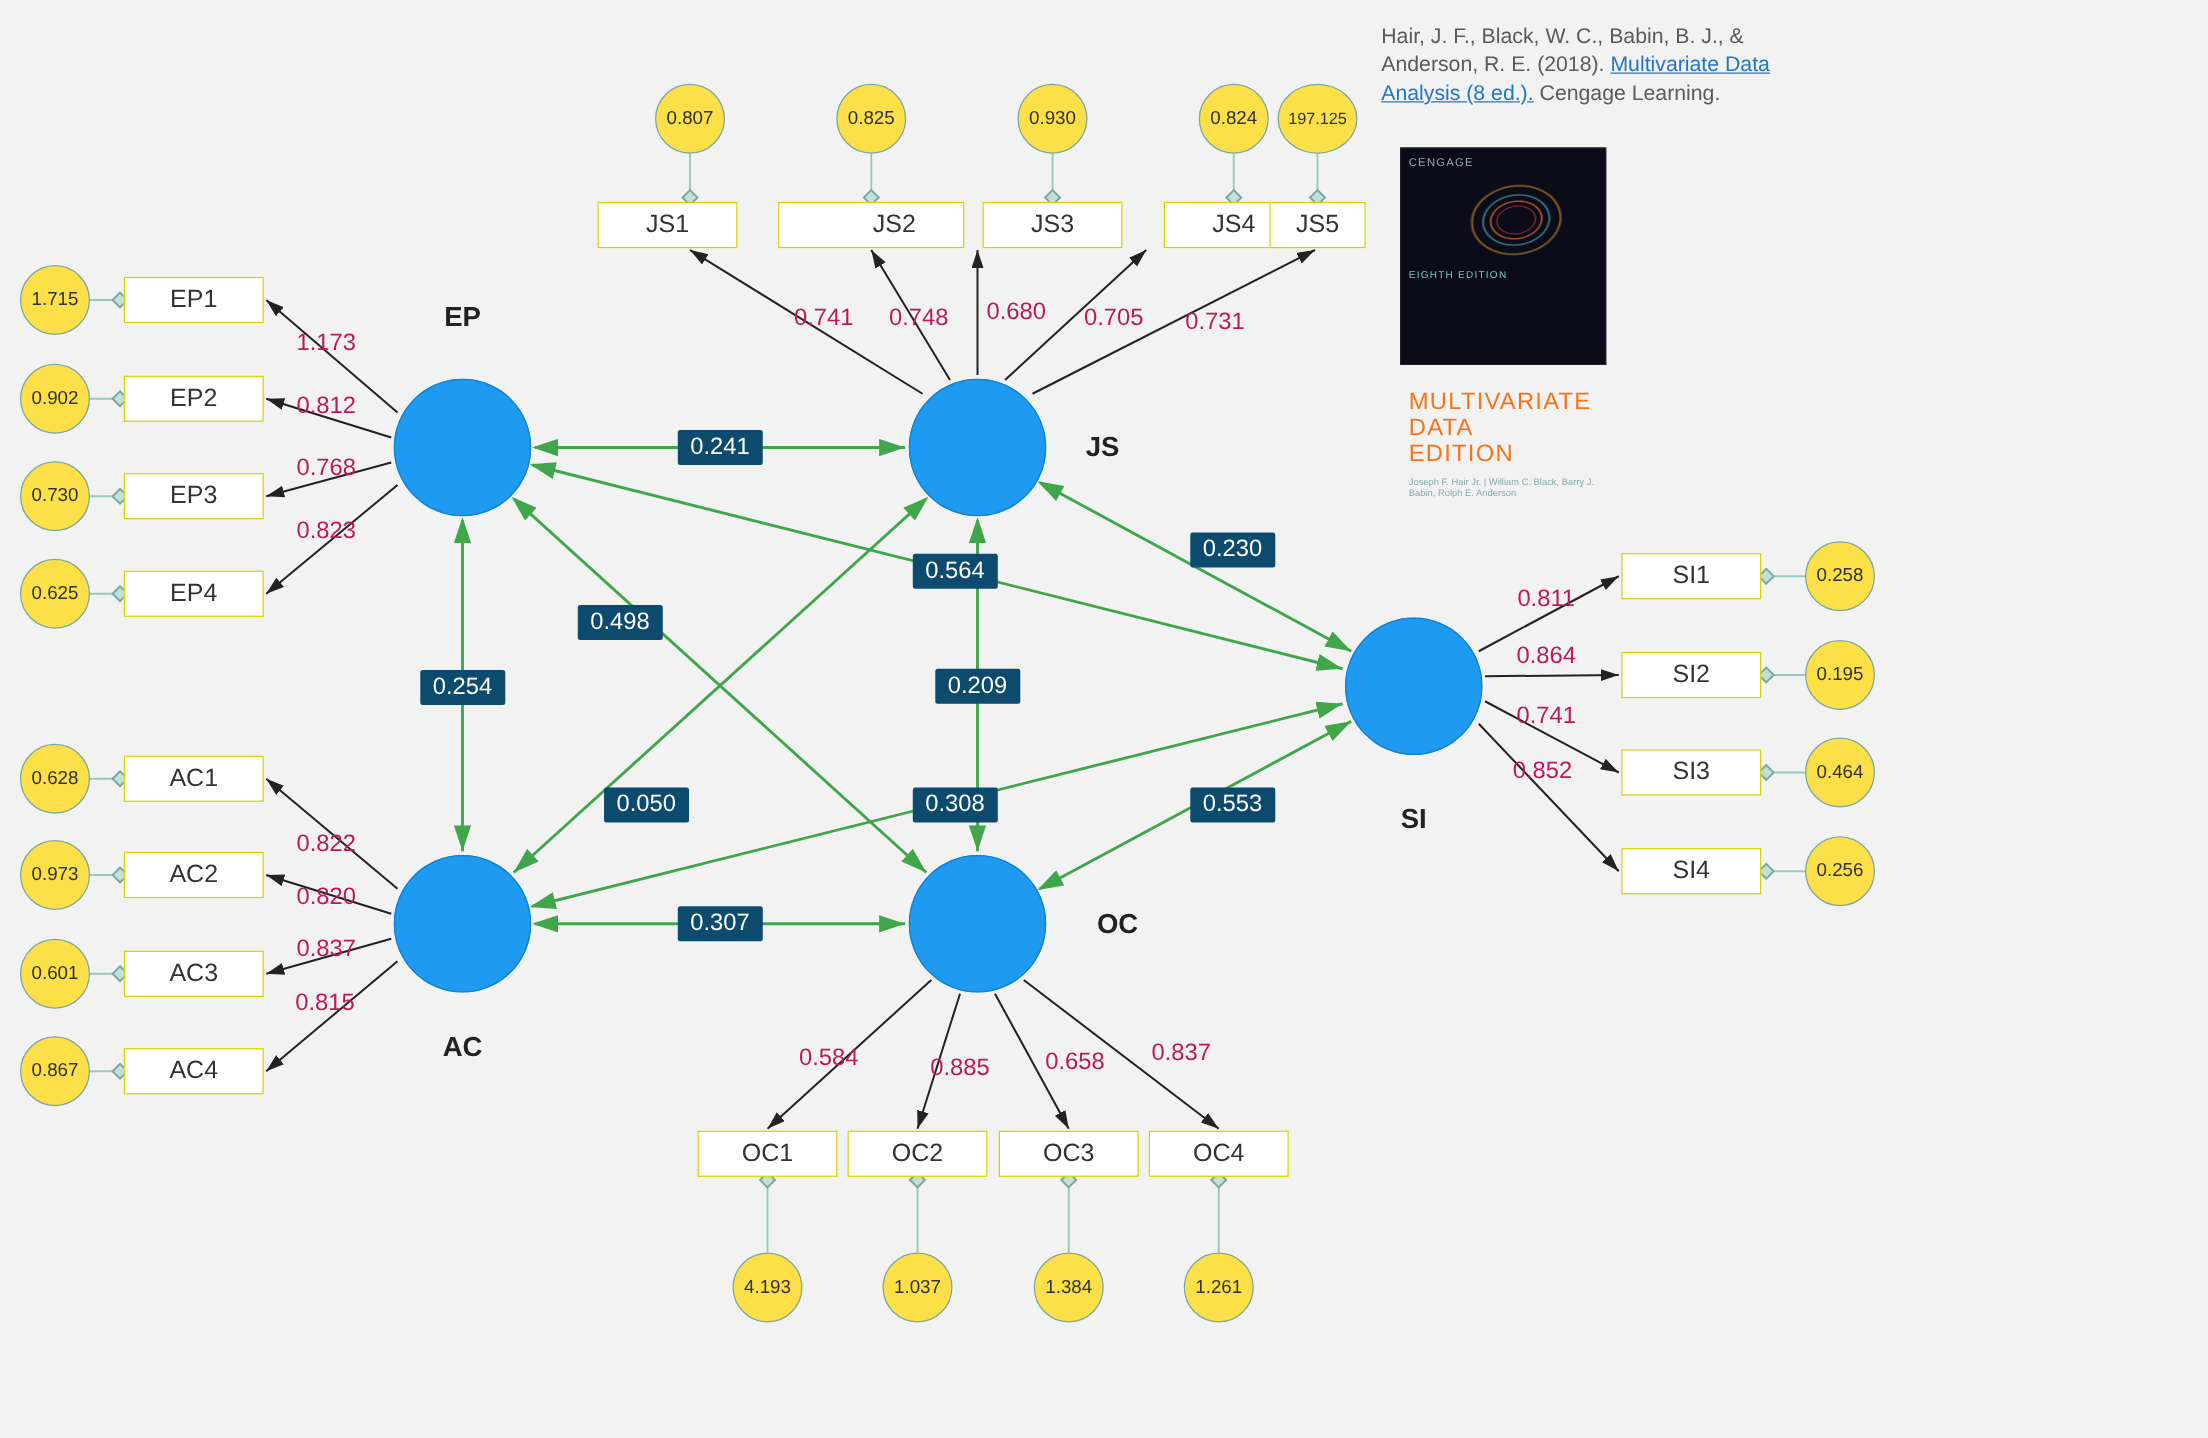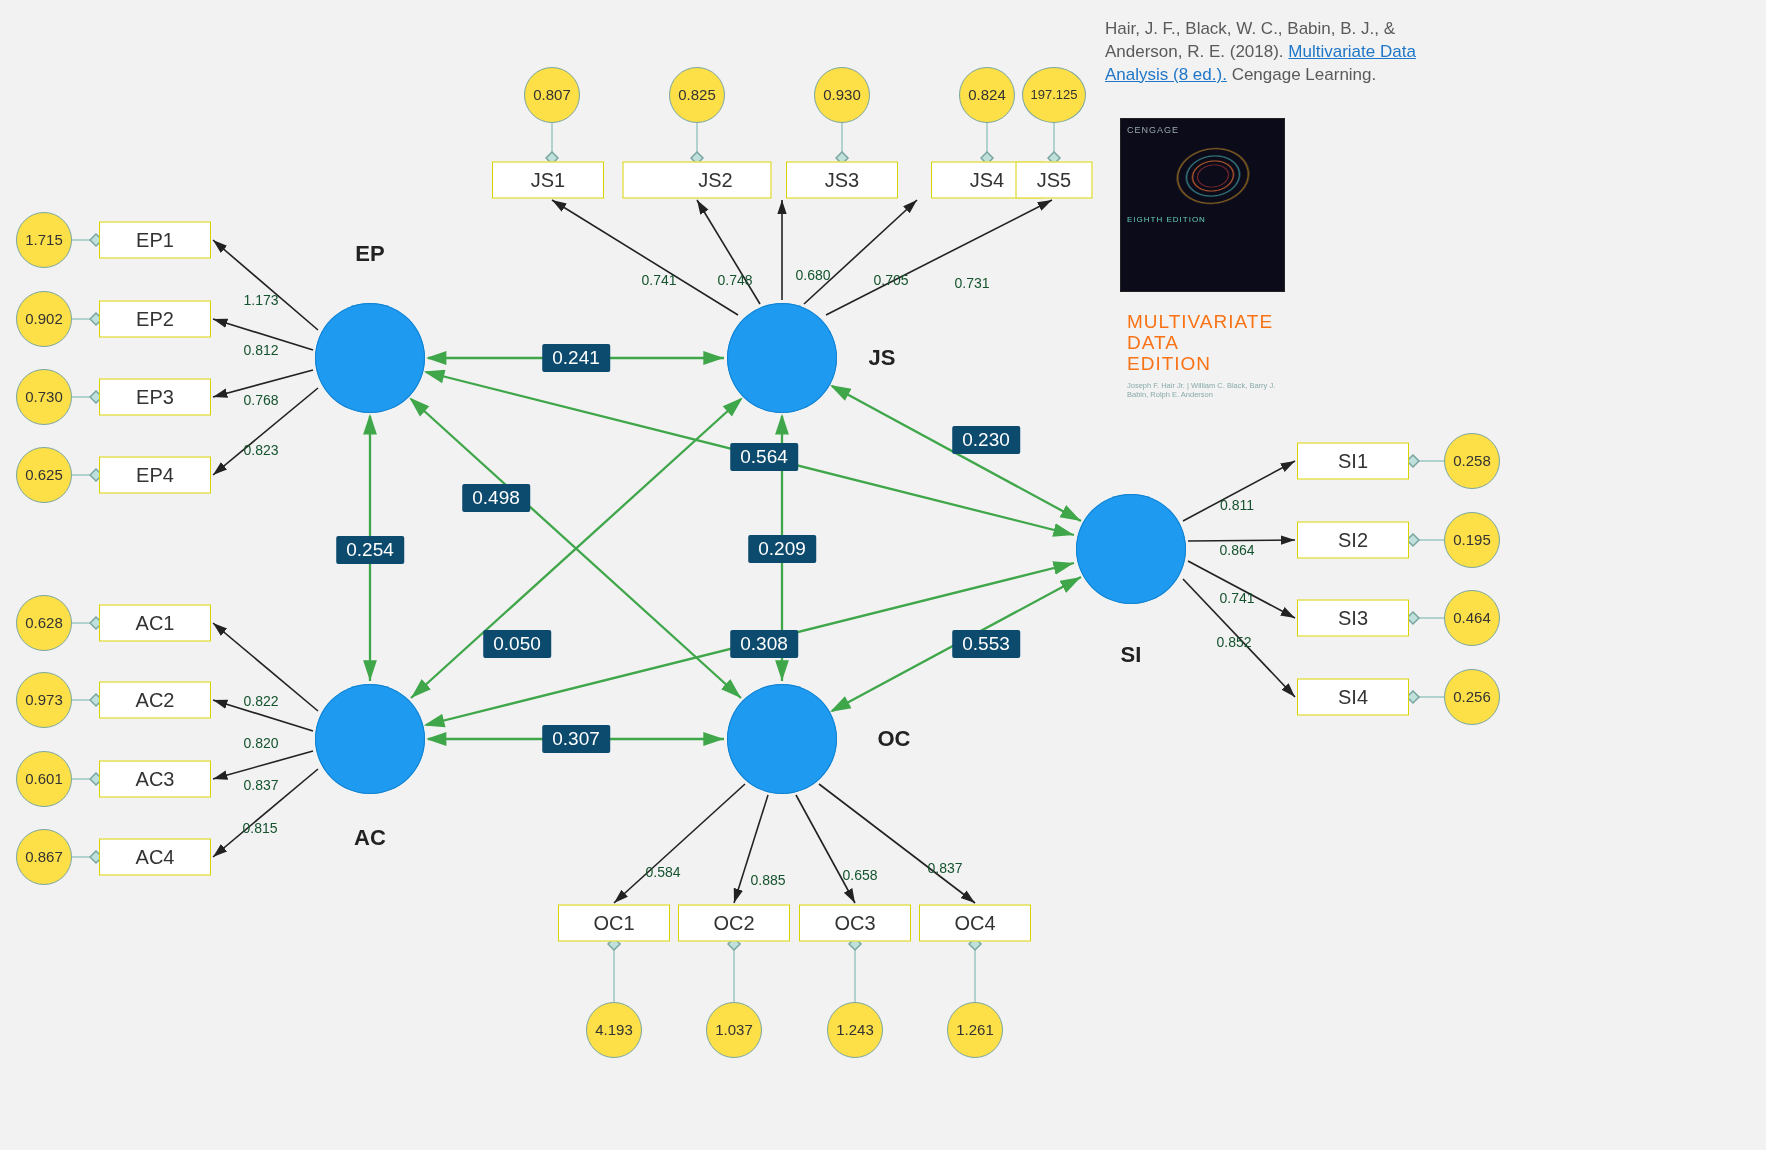--- a/index.html
+++ b/index.html
@@ -57,25 +57,24 @@
     background: #fde047;
     border: 1.5px solid #7aa6a1;
     font-size: 15px;
     text-align: center;
     line-height: 54px;
     transform: translate(-50%, -50%);
     color: #333;
   }
   .loading-label {
     position: absolute;
-    font-size: 14px;
-    color: #14532d;
+    font-size: 19px;
+    color: #be185d;
     transform: translate(-50%, -50%);
     background: transparent;
-    margin-top: 25px;
   }
   .corr-label {
     position: absolute;
     background: #0c4a6e;
     color: #fff;
     font-size: 19px;
     padding: 3px 10px;
     border-radius: 2px;
     transform: translate(-50%, -50%);
   }
@@ -254,21 +253,21 @@
   <div class="indicator" style="left:155px; top:240px;">EP1</div>
   <div class="indicator" style="left:155px; top:319px;">EP2</div>
   <div class="indicator" style="left:155px; top:397px;">EP3</div>
   <div class="indicator" style="left:155px; top:475px;">EP4</div>
 
   <div class="indicator" style="left:155px; top:623px;">AC1</div>
   <div class="indicator" style="left:155px; top:700px;">AC2</div>
   <div class="indicator" style="left:155px; top:779px;">AC3</div>
   <div class="indicator" style="left:155px; top:857px;">AC4</div>
 
-  <div class="indicator" style="left:548px; top:180px;">JS1</div>
+  <div class="indicator" style="left:534px; top:180px;">JS1</div>
   <div class="indicator" style="left:697px; top:180px;padding-left:37px;">JS2</div>
   <div class="indicator" style="left:842px; top:180px;">JS3</div>
   <div class="indicator" style="left:987px; top:180px;">JS4</div>
   <div class="indicator" style="left:1054px; top:180px; width:75px;">JS5</div>
 
   <div class="indicator" style="left:614px; top:923px;">OC1</div>
   <div class="indicator" style="left:734px; top:923px;">OC2</div>
   <div class="indicator" style="left:855px; top:923px;">OC3</div>
   <div class="indicator" style="left:975px; top:923px;">OC4</div>
 
@@ -288,21 +287,21 @@
   <div class="err" style="left:44px; top:857px;">0.867</div>
 
   <div class="err" style="left:552px; top:95px;">0.807</div>
   <div class="err" style="left:697px; top:95px;">0.825</div>
   <div class="err" style="left:842px; top:95px;">0.930</div>
   <div class="err" style="left:987px; top:95px;">0.824</div>
   <div class="err" style="left:1054px; top:95px; width:62px; font-size:13px; line-height:54px;">197.125</div>
 
   <div class="err" style="left:614px; top:1030px;">4.193</div>
   <div class="err" style="left:734px; top:1030px;">1.037</div>
-  <div class="err" style="left:855px; top:1030px;">1.243</div>
+  <div class="err" style="left:855px; top:1030px;">1.384</div>
   <div class="err" style="left:975px; top:1030px;">1.261</div>
 
   <div class="err" style="left:1472px; top:461px;">0.258</div>
   <div class="err" style="left:1472px; top:540px;">0.195</div>
   <div class="err" style="left:1472px; top:618px;">0.464</div>
   <div class="err" style="left:1472px; top:697px;">0.256</div>
 
   <div class="loading-label" style="left:261px; top:275px;">1.173</div>
   <div class="loading-label" style="left:261px; top:325px;">0.812</div>
   <div class="loading-label" style="left:261px; top:375px;">0.768</div>

